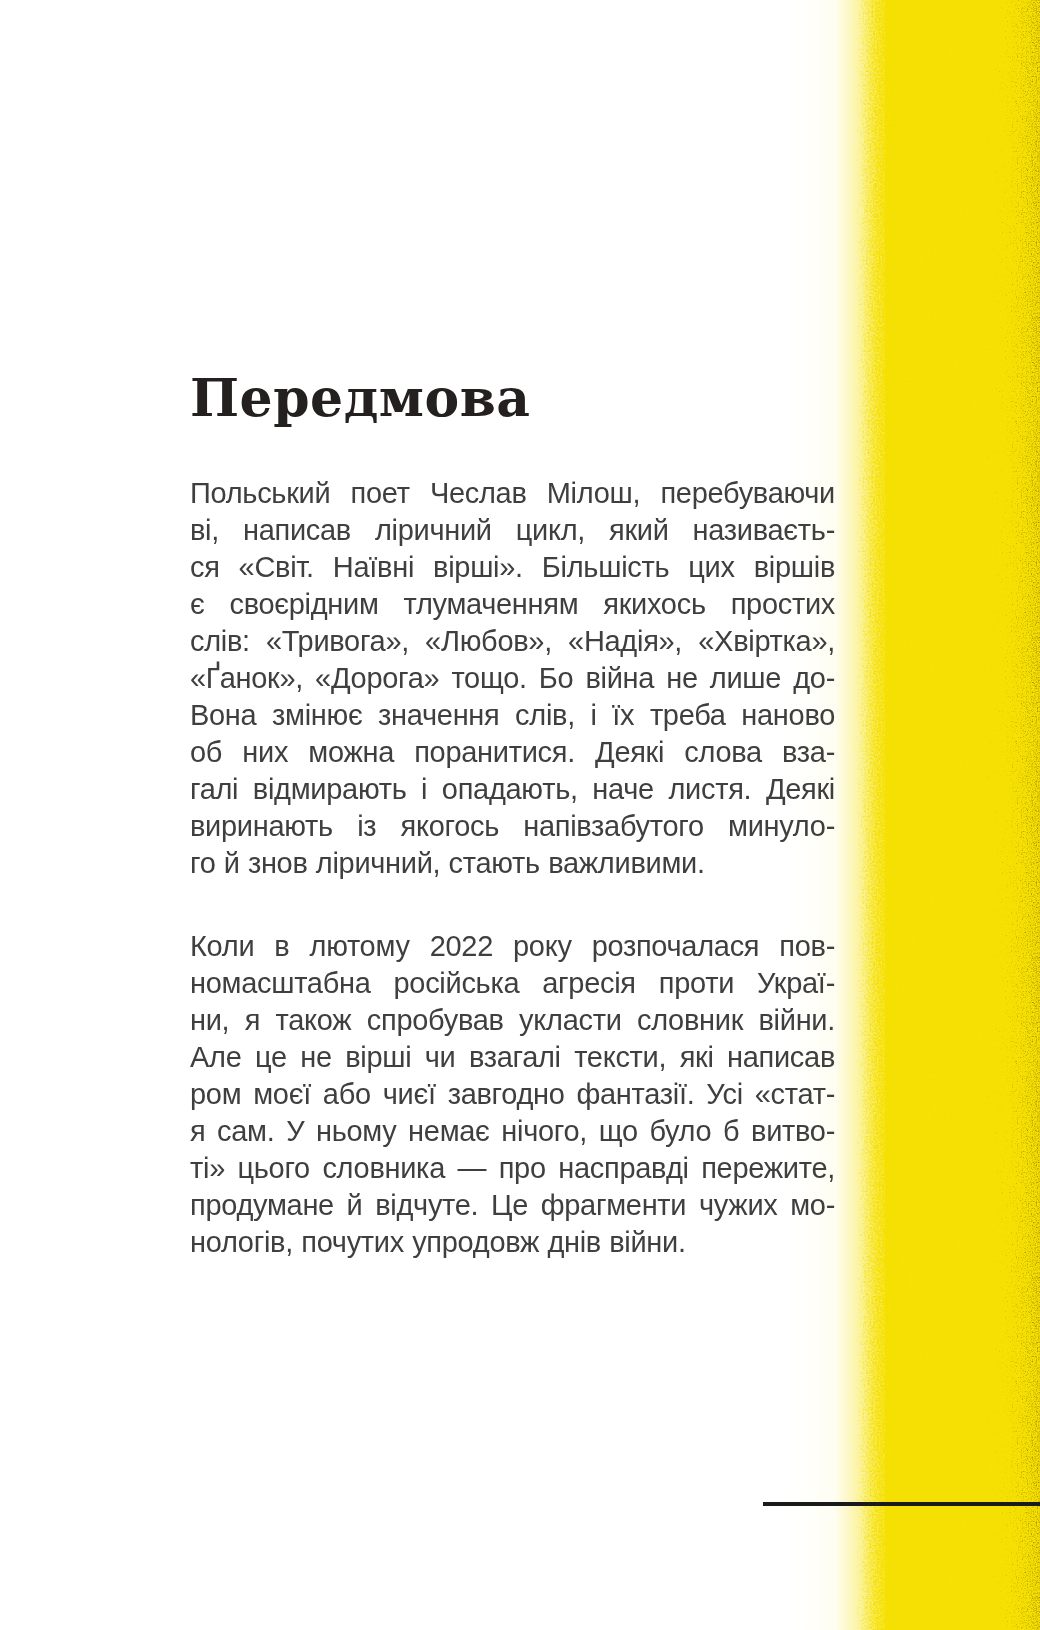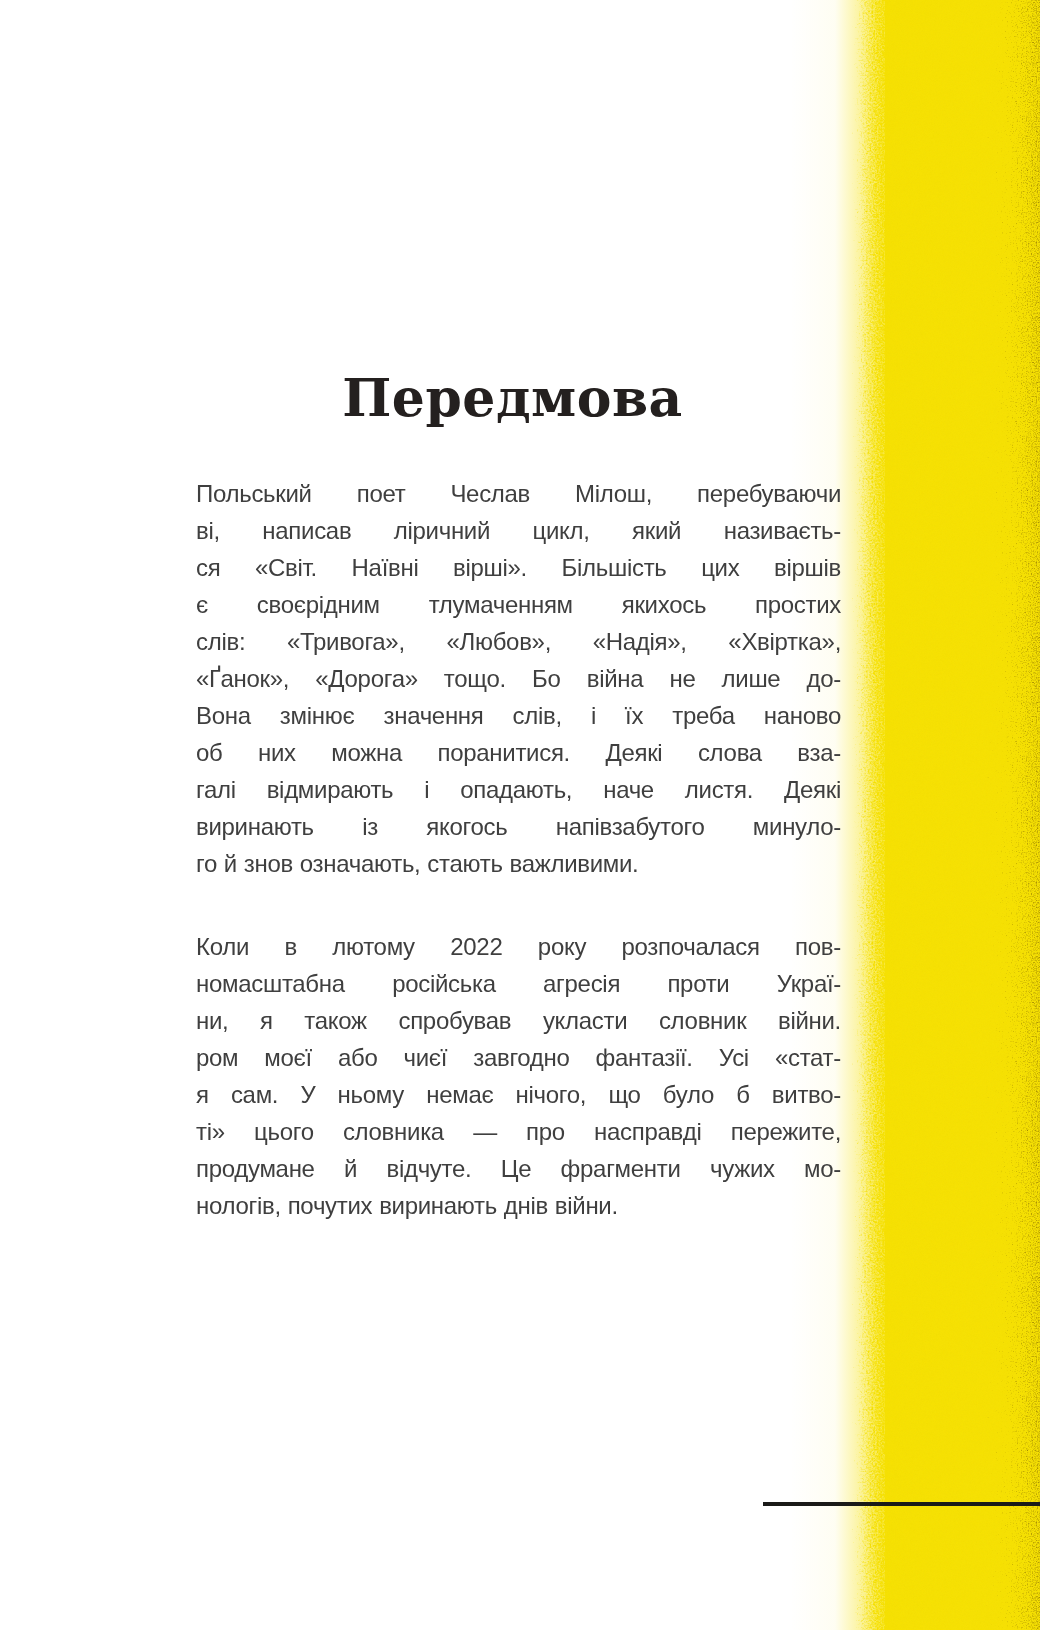--- a/index.html
+++ b/index.html
@@ -42,32 +42,32 @@
   .title {
     position: absolute;
     left: 190px; top: 372px;
     width: 645px;
     margin: 0;
     font-family: "DejaVu Serif", serif;
     font-weight: 700;
     font-size: 52px;
     line-height: 52px;
     letter-spacing: 0.5px;
-    text-align: center;
+    text-align: left;
     color: #24201f;
     white-space: nowrap;
   }
 
   
   .text-block {
     position: absolute;
-    left: 196px; top: 475px;
+    left: 190px; top: 475px;
     width: 645px;
     color: #3f3f3f;
-    font-size: 24px;
+    font-size: 29px;
     letter-spacing: -0.3px;
     word-spacing: 0.5px;
   }
   .para { margin: 0; }
   .para + .para { margin-top: 46px; }
   .line {
     line-height: 37px;
     height: 37px;
     overflow: hidden;
     text-align: justify;
@@ -143,29 +143,30 @@
         <div class="line">Польський поет Чеслав Мілош, перебуваючи<span class="j"></span></div>
         <div class="line">ві, написав ліричний цикл, який називаєть-<span class="j"></span></div>
         <div class="line">ся «Світ. Наївні вірші». Більшість цих віршів<span class="j"></span></div>
         <div class="line">є своєрідним тлумаченням якихось простих<span class="j"></span></div>
         <div class="line">слів: «Тривога», «Любов», «Надія», «Хвіртка»,<span class="j"></span></div>
         <div class="line">«Ґанок», «Дорога» тощо. Бо війна не лише до-<span class="j"></span></div>
         <div class="line">Вона змінює значення слів, і їх треба наново<span class="j"></span></div>
         <div class="line">об них можна поранитися. Деякі слова вза-<span class="j"></span></div>
         <div class="line">галі відмирають і опадають, наче листя. Деякі<span class="j"></span></div>
         <div class="line">виринають із якогось напівзабутого минуло-<span class="j"></span></div>
-        <div class="line">го й знов означають, стають важливими.</div>
+        <div class="line">го й знов ліричний, стають важливими.</div>
       </div>
     <div class="para">
         <div class="line">Коли в лютому 2022 року розпочалася пов-<span class="j"></span></div>
         <div class="line">номасштабна російська агресія проти Украї-<span class="j"></span></div>
         <div class="line">ни, я також спробував укласти словник війни.<span class="j"></span></div>
+        <div class="line">Але це не вірші чи взагалі тексти, які написав<span class="j"></span></div>
         <div class="line">ром моєї або чиєї завгодно фантазії. Усі «стат-<span class="j"></span></div>
         <div class="line">я сам. У ньому немає нічого, що було б витво-<span class="j"></span></div>
         <div class="line">ті» цього словника — про насправді пережите,<span class="j"></span></div>
         <div class="line">продумане й відчуте. Це фрагменти чужих мо-<span class="j"></span></div>
-        <div class="line">нологів, почутих виринають днів війни.</div>
+        <div class="line">нологів, почутих упродовж днів війни.</div>
       </div>
   </div>
 
   <div class="rule" style="background: rgb(26, 26, 24);"></div>
 
 </div>
 
 </body></html>

